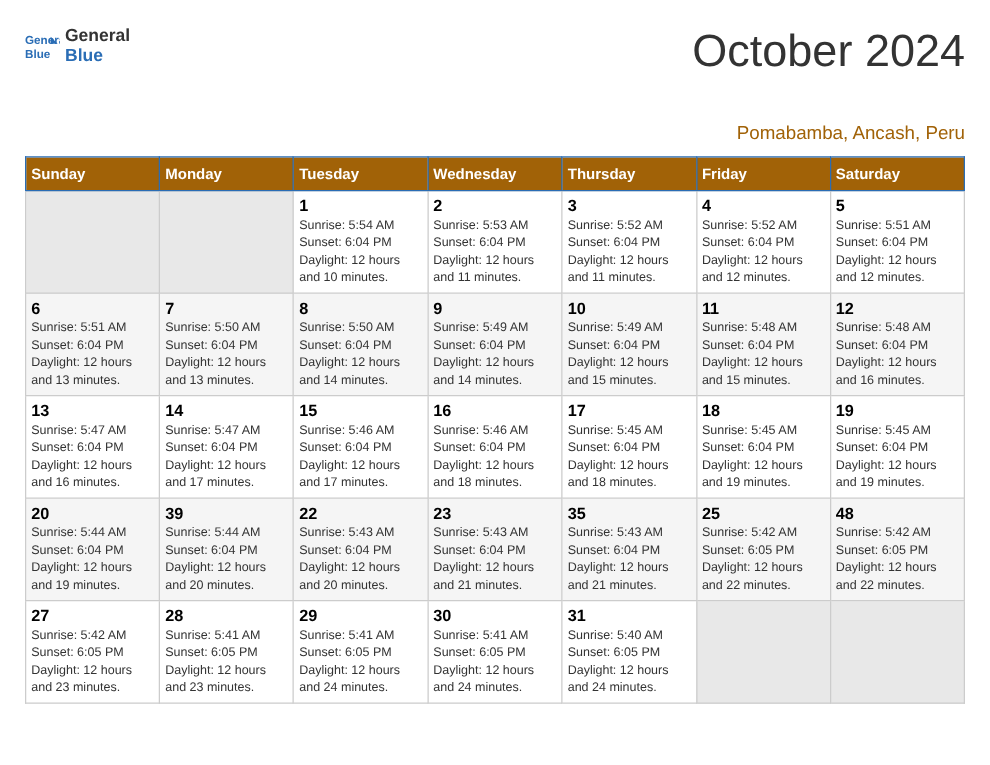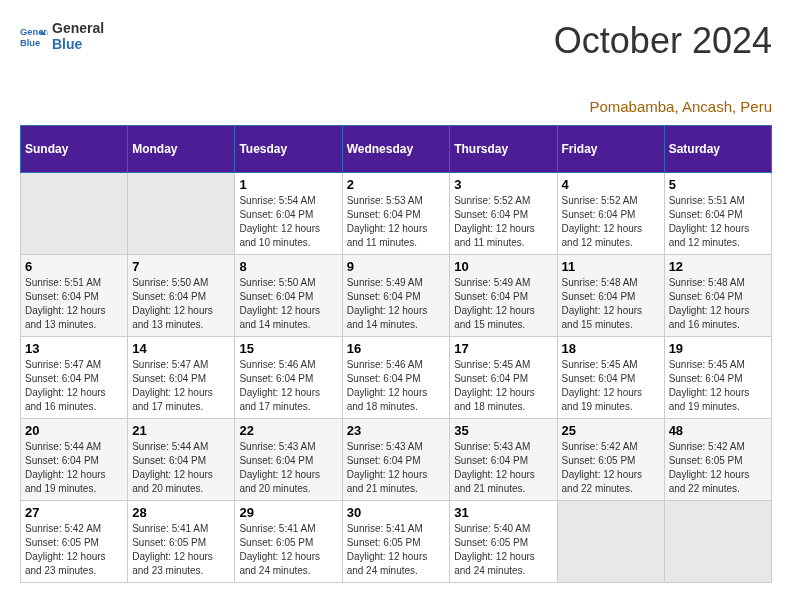--- a/index.html
+++ b/index.html
@@ -37,23 +37,23 @@
       font-size: 15px;
       color: #a16207;
       margin-top: 36px;
     }
     table {
       width: 100%;
       border-collapse: collapse;
       font-size: 11px;
     }
     thead tr th {
-      background-color: #4c1d95;
+      background-color: #a16207;
       color: #fff;
-      padding: 16px 4px;
+      padding: 6px 4px;
       text-align: left;
       font-size: 12px;
       border: 1px solid #2a6db5;
     }
     tbody tr td {
       border: 1px solid #ccc;
       vertical-align: top;
       padding: 4px;
       height: 80px;
       width: 108px;
@@ -256,21 +256,21 @@
       </tr>
       <tr>
         <td>
           <span class="day-num">20</span>
           <div class="day-info">Sunrise: 5:44 AM
 Sunset: 6:04 PM
 Daylight: 12 hours
 and 19 minutes.</div>
         </td>
         <td>
-          <span class="day-num">21</span>
+          <span class="day-num">39</span>
           <div class="day-info">Sunrise: 5:44 AM
 Sunset: 6:04 PM
 Daylight: 12 hours
 and 20 minutes.</div>
         </td>
         <td>
           <span class="day-num">22</span>
           <div class="day-info">Sunrise: 5:43 AM
 Sunset: 6:04 PM
 Daylight: 12 hours

